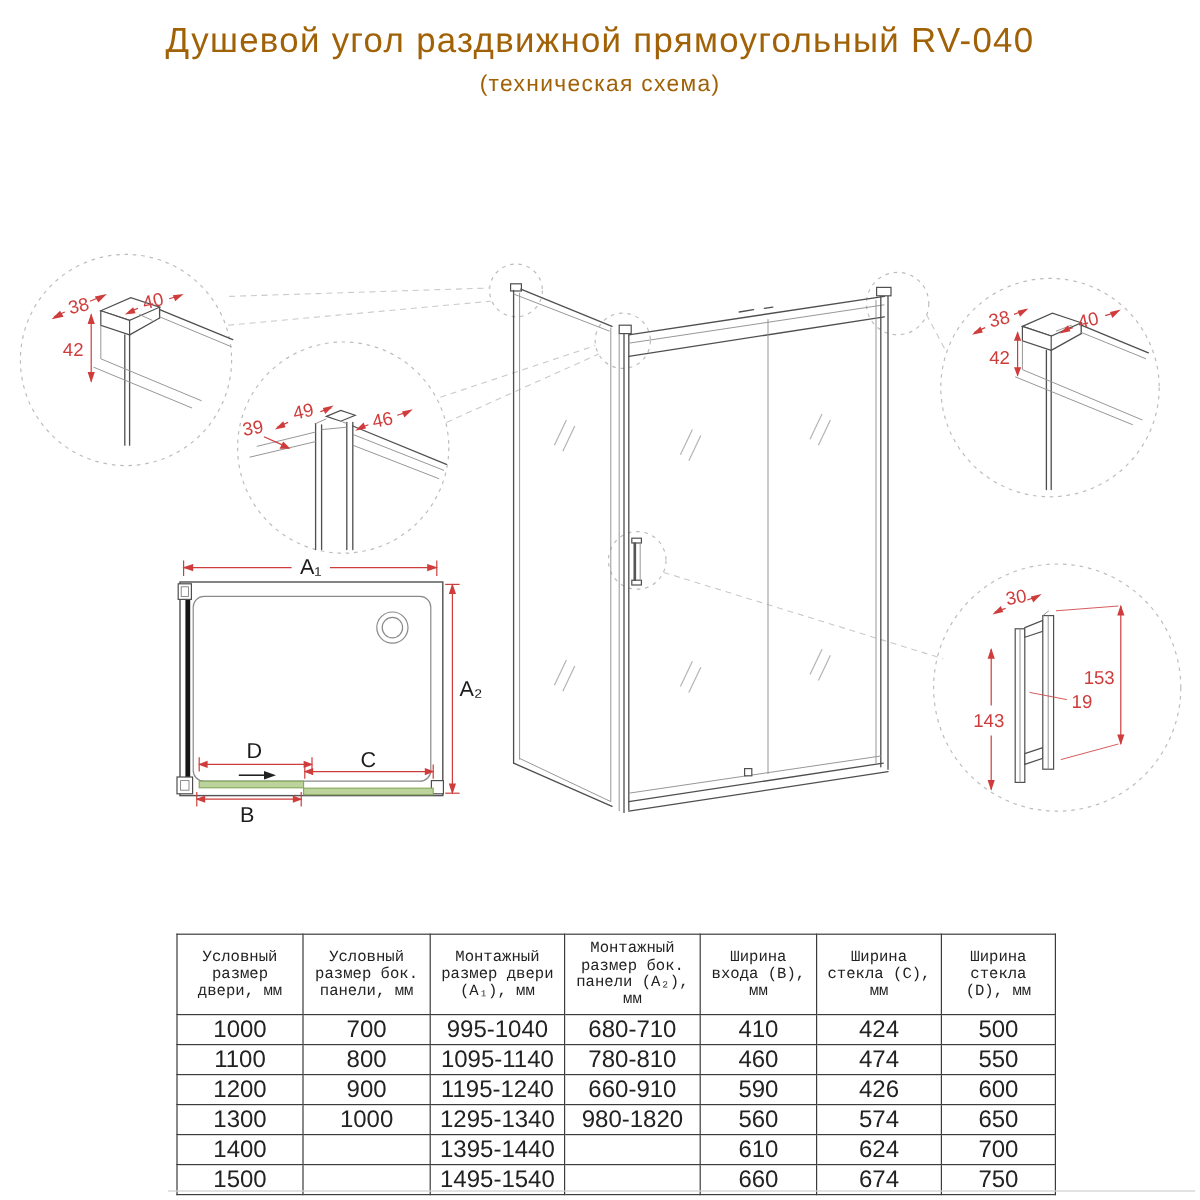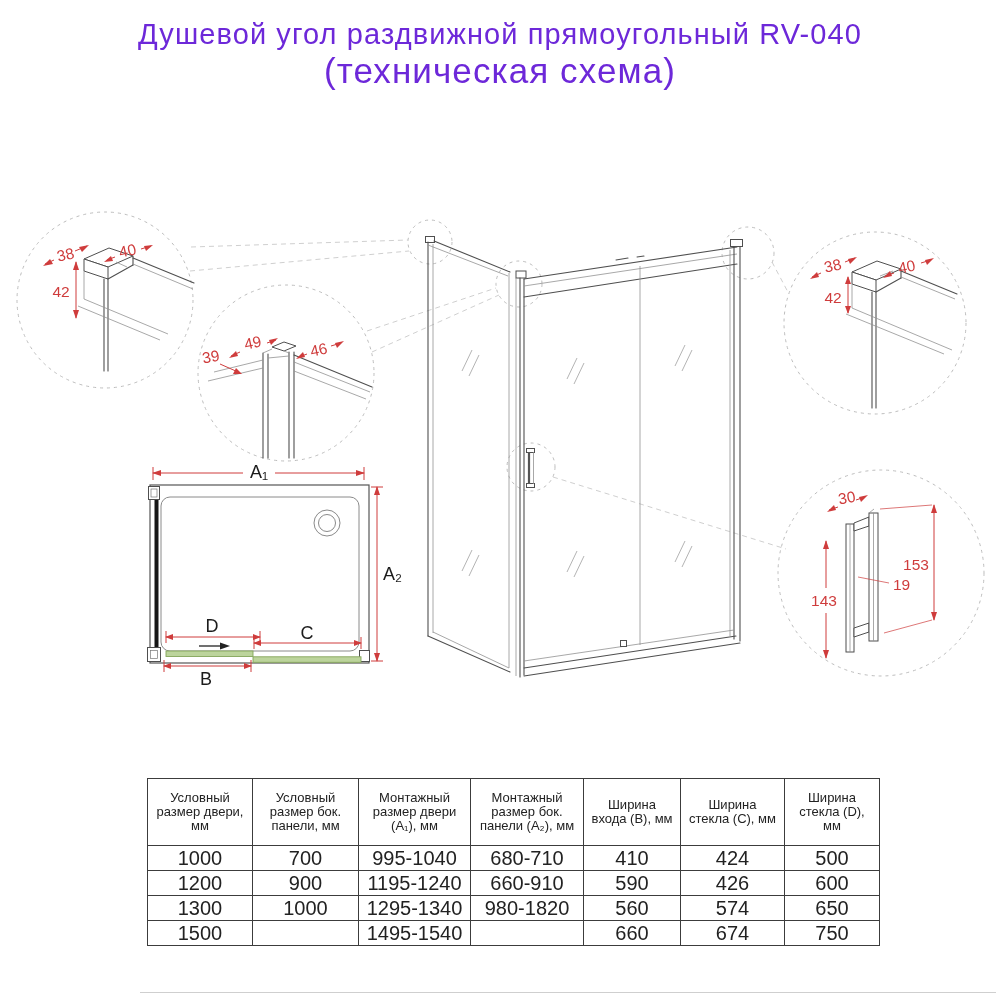--- a/index.html
+++ b/index.html
@@ -1,38 +1,38 @@
 <!DOCTYPE html>
 <html><head>
 <meta charset="utf-8">
 <style>
   html,body { margin:0; padding:0; background:#fff; }
   .page { position:relative; width:1000px; height:1000px; background:#fff; overflow:hidden;
           font-family:"Liberation Sans","DejaVu Sans",sans-serif; }
-  .title-wrap { position:absolute; top:16px; left:0; width:1000px; text-align:center; color:#6d28d9; }
+  .title-wrap { position:absolute; top:16px; left:0; width:1000px; text-align:center; color:#a16207; }
   .title-l1 { font-size:29px; letter-spacing:1.1px; line-height:37px; }
-  .title-l2 { font-size:35px; letter-spacing:1.1px; line-height:36px; }
+  .title-l2 { font-size:19px; letter-spacing:1.1px; line-height:36px; }
   svg.draw { position:absolute; left:0; top:0; }
   svg.draw text { font-family:"Liberation Sans","DejaVu Sans",sans-serif; }
   .ln { stroke:#4f4f4f; stroke-width:1.1; fill:none; stroke-linecap:round; }
   .tn { stroke:#929292; stroke-width:0.8; fill:none; }
   .gl { stroke:#b4b4b4; stroke-width:1; fill:none; }
   .dash { stroke:#bdbdbd; stroke-width:1; fill:none; stroke-dasharray:3 4; }
   .lead { stroke:#c9c9c9; stroke-width:0.9; fill:none; stroke-dasharray:5 4; }
   .rd  { stroke:#cf3c3c; stroke-width:1; fill:none; }
   .rdt { stroke:#cf3c3c; stroke-width:0.7; fill:none; }
   .rf  { fill:#cf3c3c; stroke:none; }
   .rt  { fill:#cf3c3c; font-size:15.5px; }
   .bt  { fill:#1c1c1c; font-size:18px; }
   .wf  { fill:#fff; stroke:#4f4f4f; stroke-width:1; }
   .grn { fill:#bcd49c; stroke:#84a65a; stroke-width:0.9; }
   table.spec { position:absolute; left:147px; top:778px; width:732px; border-collapse:collapse;
                table-layout:fixed; color:#222; }
   table.spec td { border:1px solid #3c3c3c; text-align:center; vertical-align:middle; }
-  table.spec thead td { font-size:13px; line-height:1.1; height:62px; padding:2px 6px; }
+  table.spec thead td { font-size:13px; line-height:1.1; height:62px; padding:2px 6px;font-family:Liberation Mono, monospace; }
   table.spec tbody td { font-size:20px; height:24px; padding:0; }
   .bottom-rule { position:absolute; left:140px; top:992px; width:856px; height:1px; background:#cfcfcf; }
 </style>
 </head>
 <body>
 
 <div class="page">
 
   <div class="title-wrap">
     <div class="title-l1">Душевой угол раздвижной прямоугольный RV-040</div>
@@ -312,38 +312,56 @@
       <tr>
         <td>1000</td>
         <td>700</td>
         <td>995-1040</td>
         <td>680-710</td>
         <td>410</td>
         <td>424</td>
         <td>500</td>
       </tr>
       <tr>
+        <td>1100</td>
+        <td>800</td>
+        <td>1095-1140</td>
+        <td>780-810</td>
+        <td>460</td>
+        <td>474</td>
+        <td>550</td>
+      </tr>
+      <tr>
         <td>1200</td>
         <td>900</td>
         <td>1195-1240</td>
         <td>660-910</td>
         <td>590</td>
         <td>426</td>
         <td>600</td>
       </tr>
       <tr>
         <td>1300</td>
         <td>1000</td>
         <td>1295-1340</td>
         <td>980-1820</td>
         <td>560</td>
         <td>574</td>
         <td>650</td>
       </tr>
       <tr>
+        <td>1400</td>
+        <td></td>
+        <td>1395-1440</td>
+        <td></td>
+        <td>610</td>
+        <td>624</td>
+        <td>700</td>
+      </tr>
+      <tr>
         <td>1500</td>
         <td></td>
         <td>1495-1540</td>
         <td></td>
         <td>660</td>
         <td>674</td>
         <td>750</td>
       </tr>
     </tbody>
   </table>

